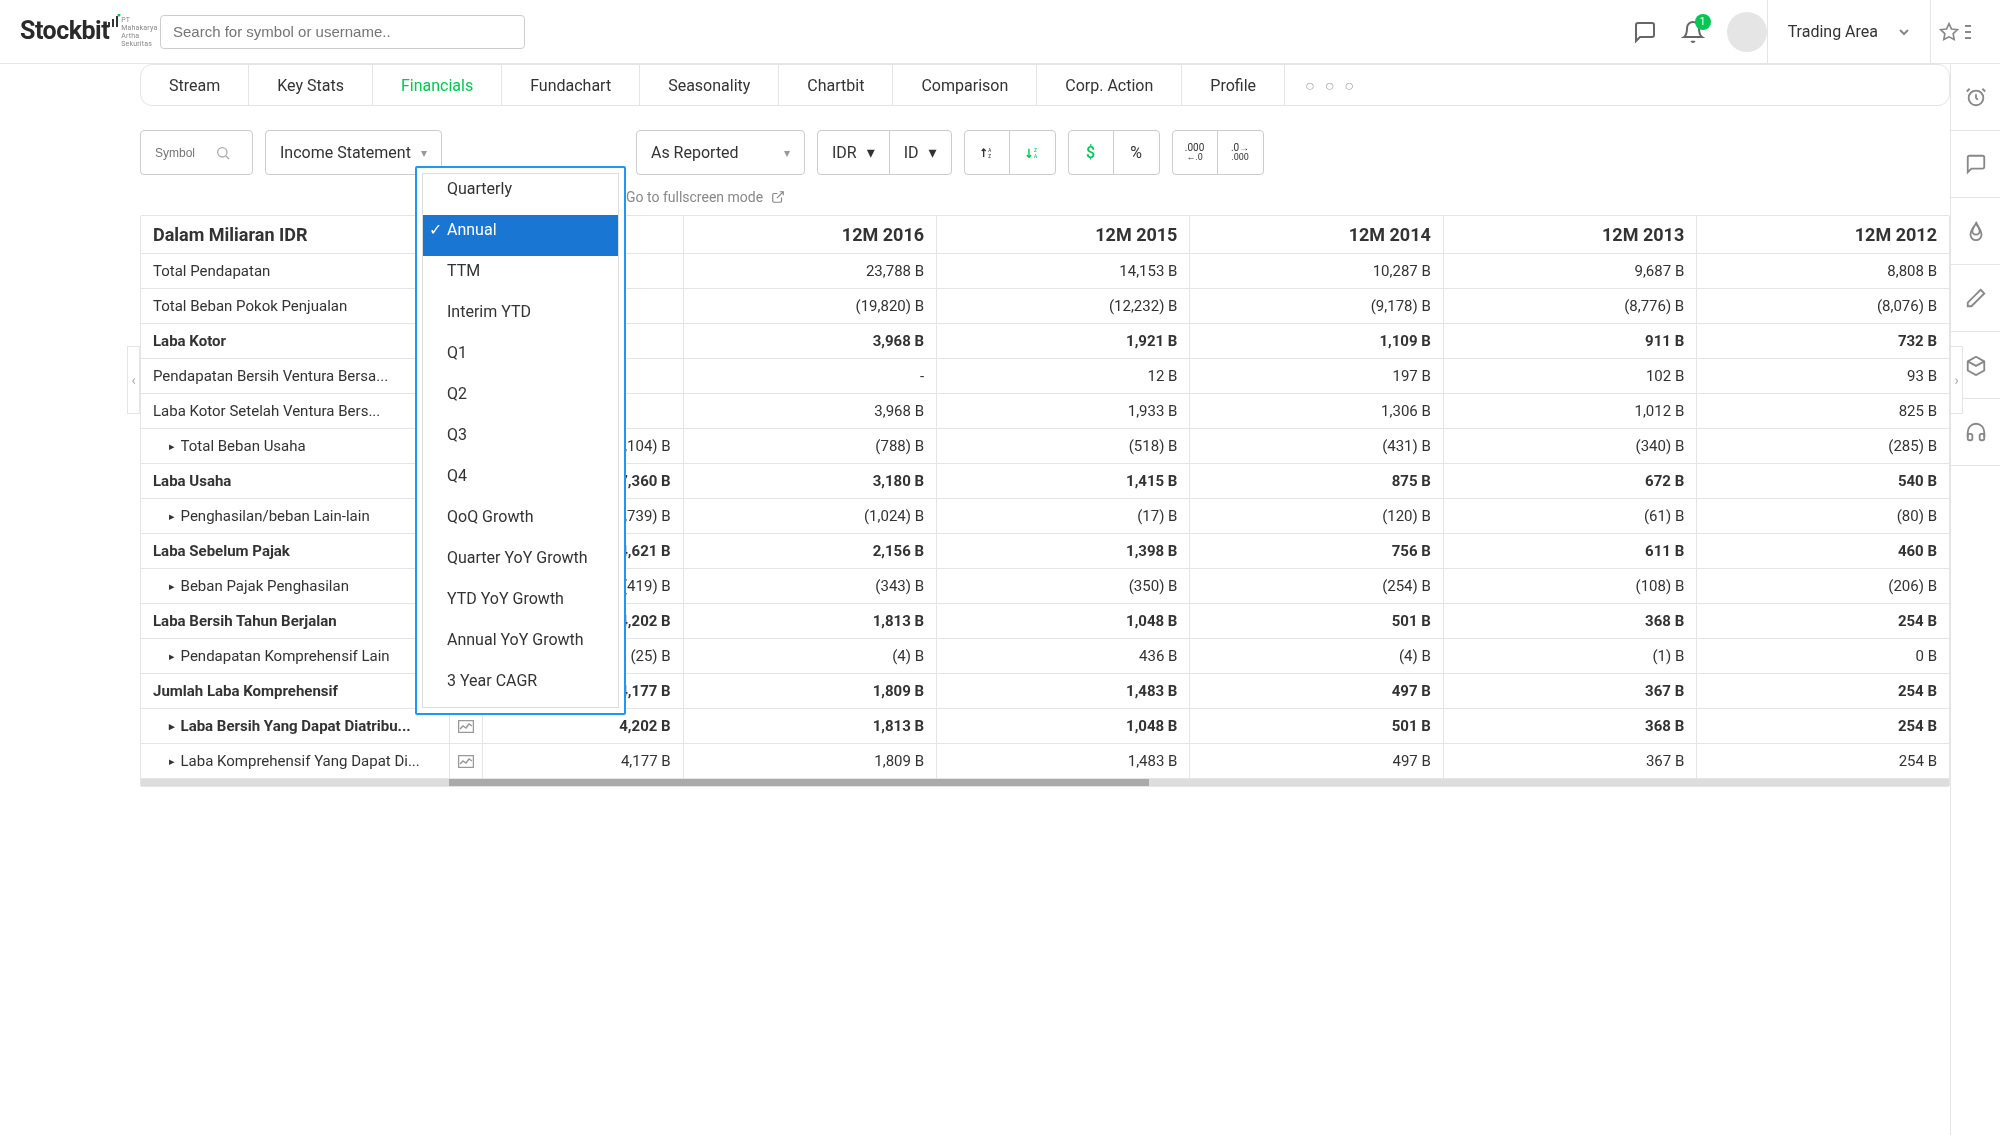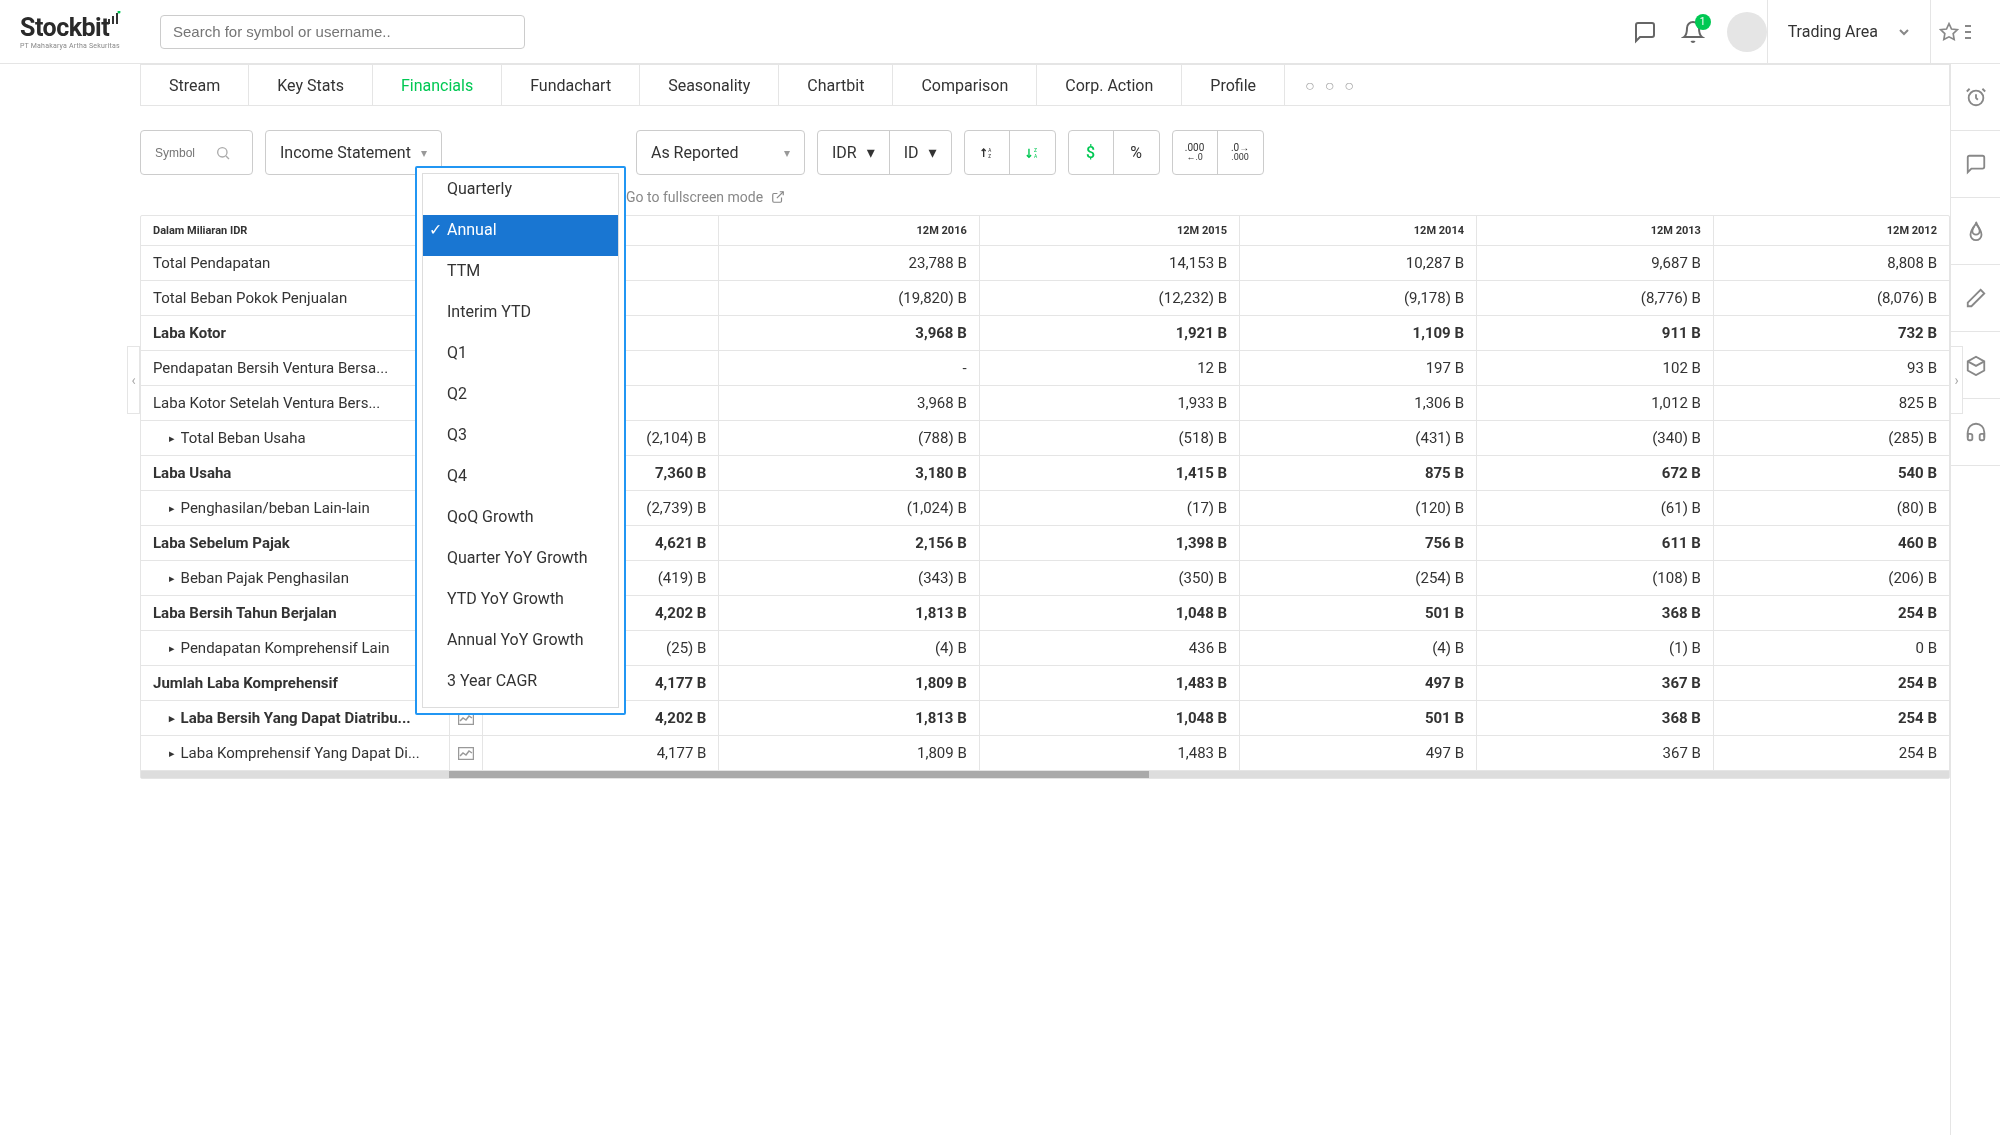--- a/index.html
+++ b/index.html
@@ -15,21 +15,21 @@
 }
 
 
 .topbar {
   display: flex;
   align-items: center;
   height: 64px;
   border-bottom: 1px solid #e5e5e5;
   padding: 0 20px;
 }
-.logo-wrap { width: 130px; display:flex; flex-direction:column; align-items:flex-start;}
+.logo-wrap { width: 130px; display:flex; align-items:flex-start;}
 .logo {
   font-size: 25px; font-weight: 700; color:#2a2a2a; letter-spacing:-0.5px;
   display:flex; align-items:flex-start;
 }
 .logo-sub { font-size: 7px; color:#888; letter-spacing:0.2px;}
 .search-box {
   width: 365px; height: 34px; border:1px solid #ccc; border-radius:4px;
   display:flex; align-items:center; padding:0 12px; margin-left:10px;
 }
 .search-box input {
@@ -66,21 +66,21 @@
 }
 
 
 .main {
   position:absolute; left:140px; right:50px; top:64px; bottom:0;
   padding-right:0;
 }
 
 
 .tabs {
-  display:flex; border:1px solid #e5e5e5; border-radius:0;
+  display:flex; border:1px solid #e5e5e5; border-radius:12px;
   overflow:hidden; height:42px;text-align:center;
 }
 .tab {
   padding:0 28px; display:flex; align-items:center; justify-content:center;
   border-right:1px solid #e5e5e5; cursor:pointer; font-size:16px; color:#333;
   white-space:nowrap;
 }
 .tab:last-child { border-right:none; }
 .tab.active { color:#00c853; }
 .tab.more { padding:0 20px; color:#aaa; letter-spacing:3px;}
@@ -139,21 +139,21 @@
 .nav-left, .nav-right {
   position:absolute; top:130px; width:13px; height:68px; border:1px solid #e5e5e5;
   background:#fff; display:flex; align-items:center; justify-content:center;
   cursor:pointer; color:#aaa; z-index:5;
 }
 .nav-left { left:-14px;}
 .nav-right { right:-14px;}
 
 table { width:100%; border-collapse:collapse;}
 th, td { border-bottom:1px solid #e5e5e5; border-right:1px solid #e5e5e5; padding:8px 12px;}
-th { text-align:right; font-weight:700; font-size:11px;}
+th { text-align:right; font-weight:700; font-size:18px;}
 th:first-child { text-align:left; width:308px;}
 td { font-size:15px;}
 .row-label-cell { width:308px;}
 .row-label { display:flex; align-items:center; gap:6px;}
 .row-label .indent { width:10px; display:inline-block;}
 .row-label .tri { color:#333; font-size:11px;}
 .row-label .txt { overflow:hidden; text-overflow:ellipsis; white-space:nowrap; flex: 0 1 auto; max-width:240px;}
 .chart-cell { width:20px; padding:4px 8px; text-align:center;}
 .num-cell { text-align:right;}
 tr.bold td { font-weight:700;}

